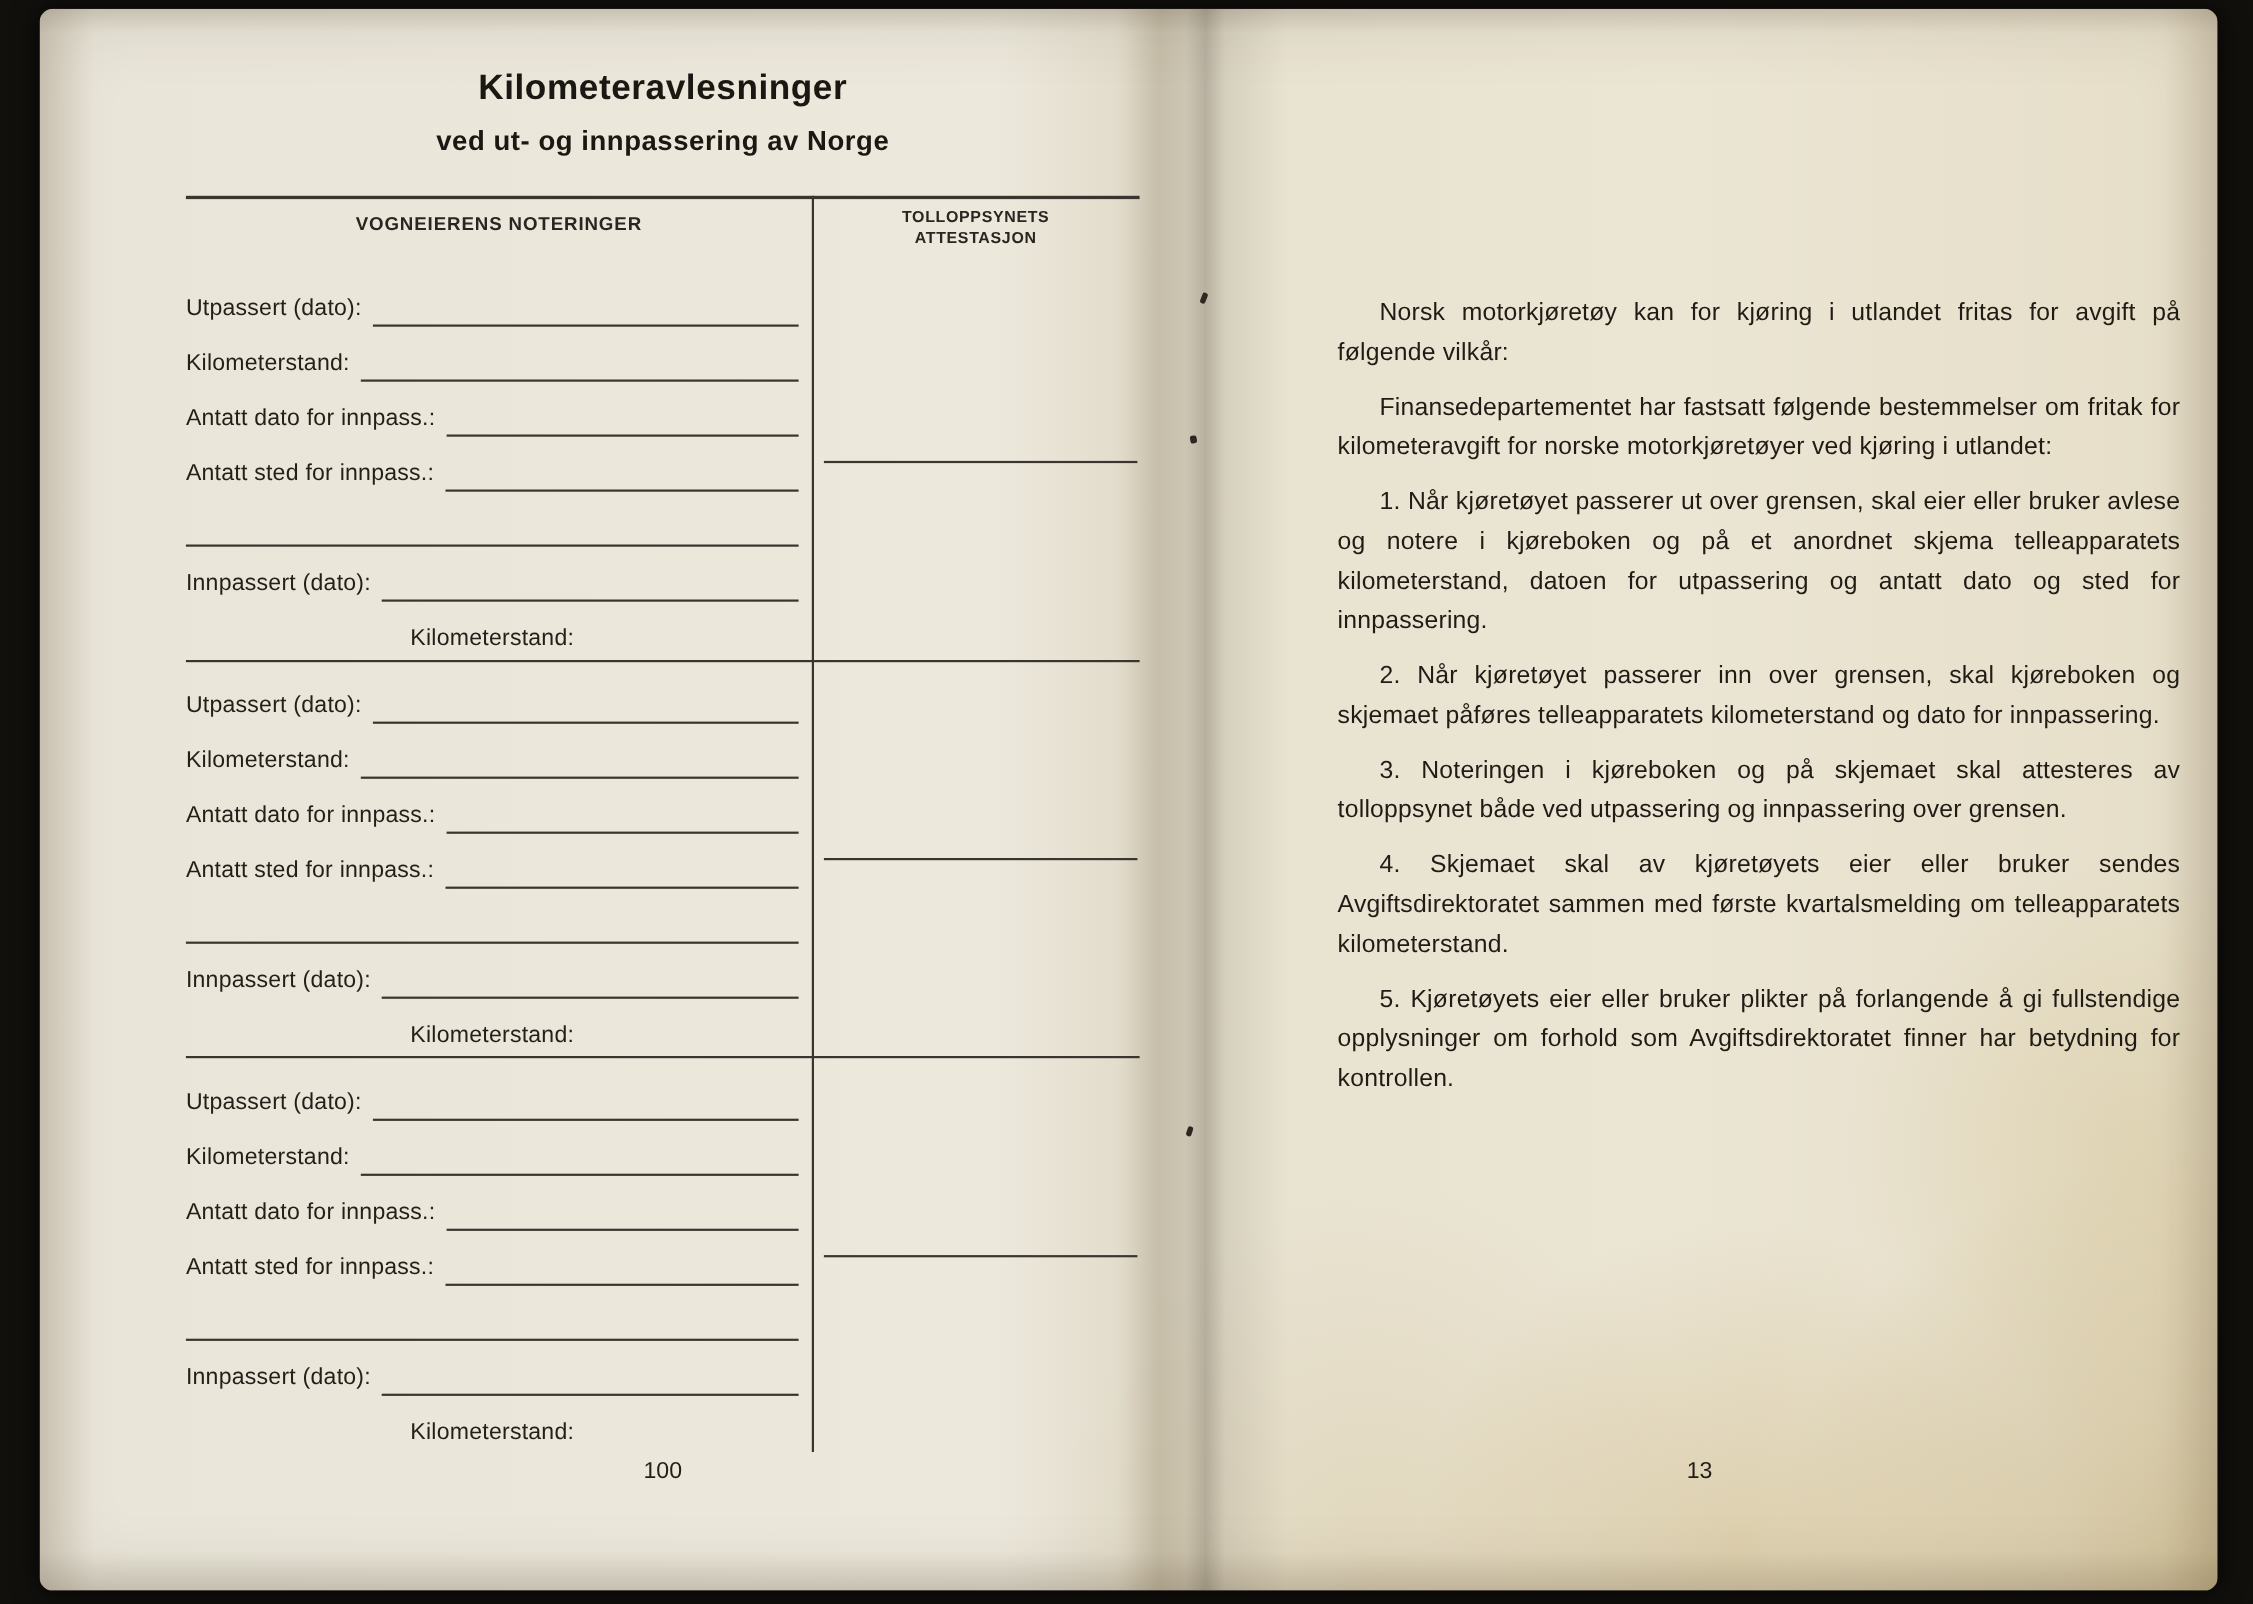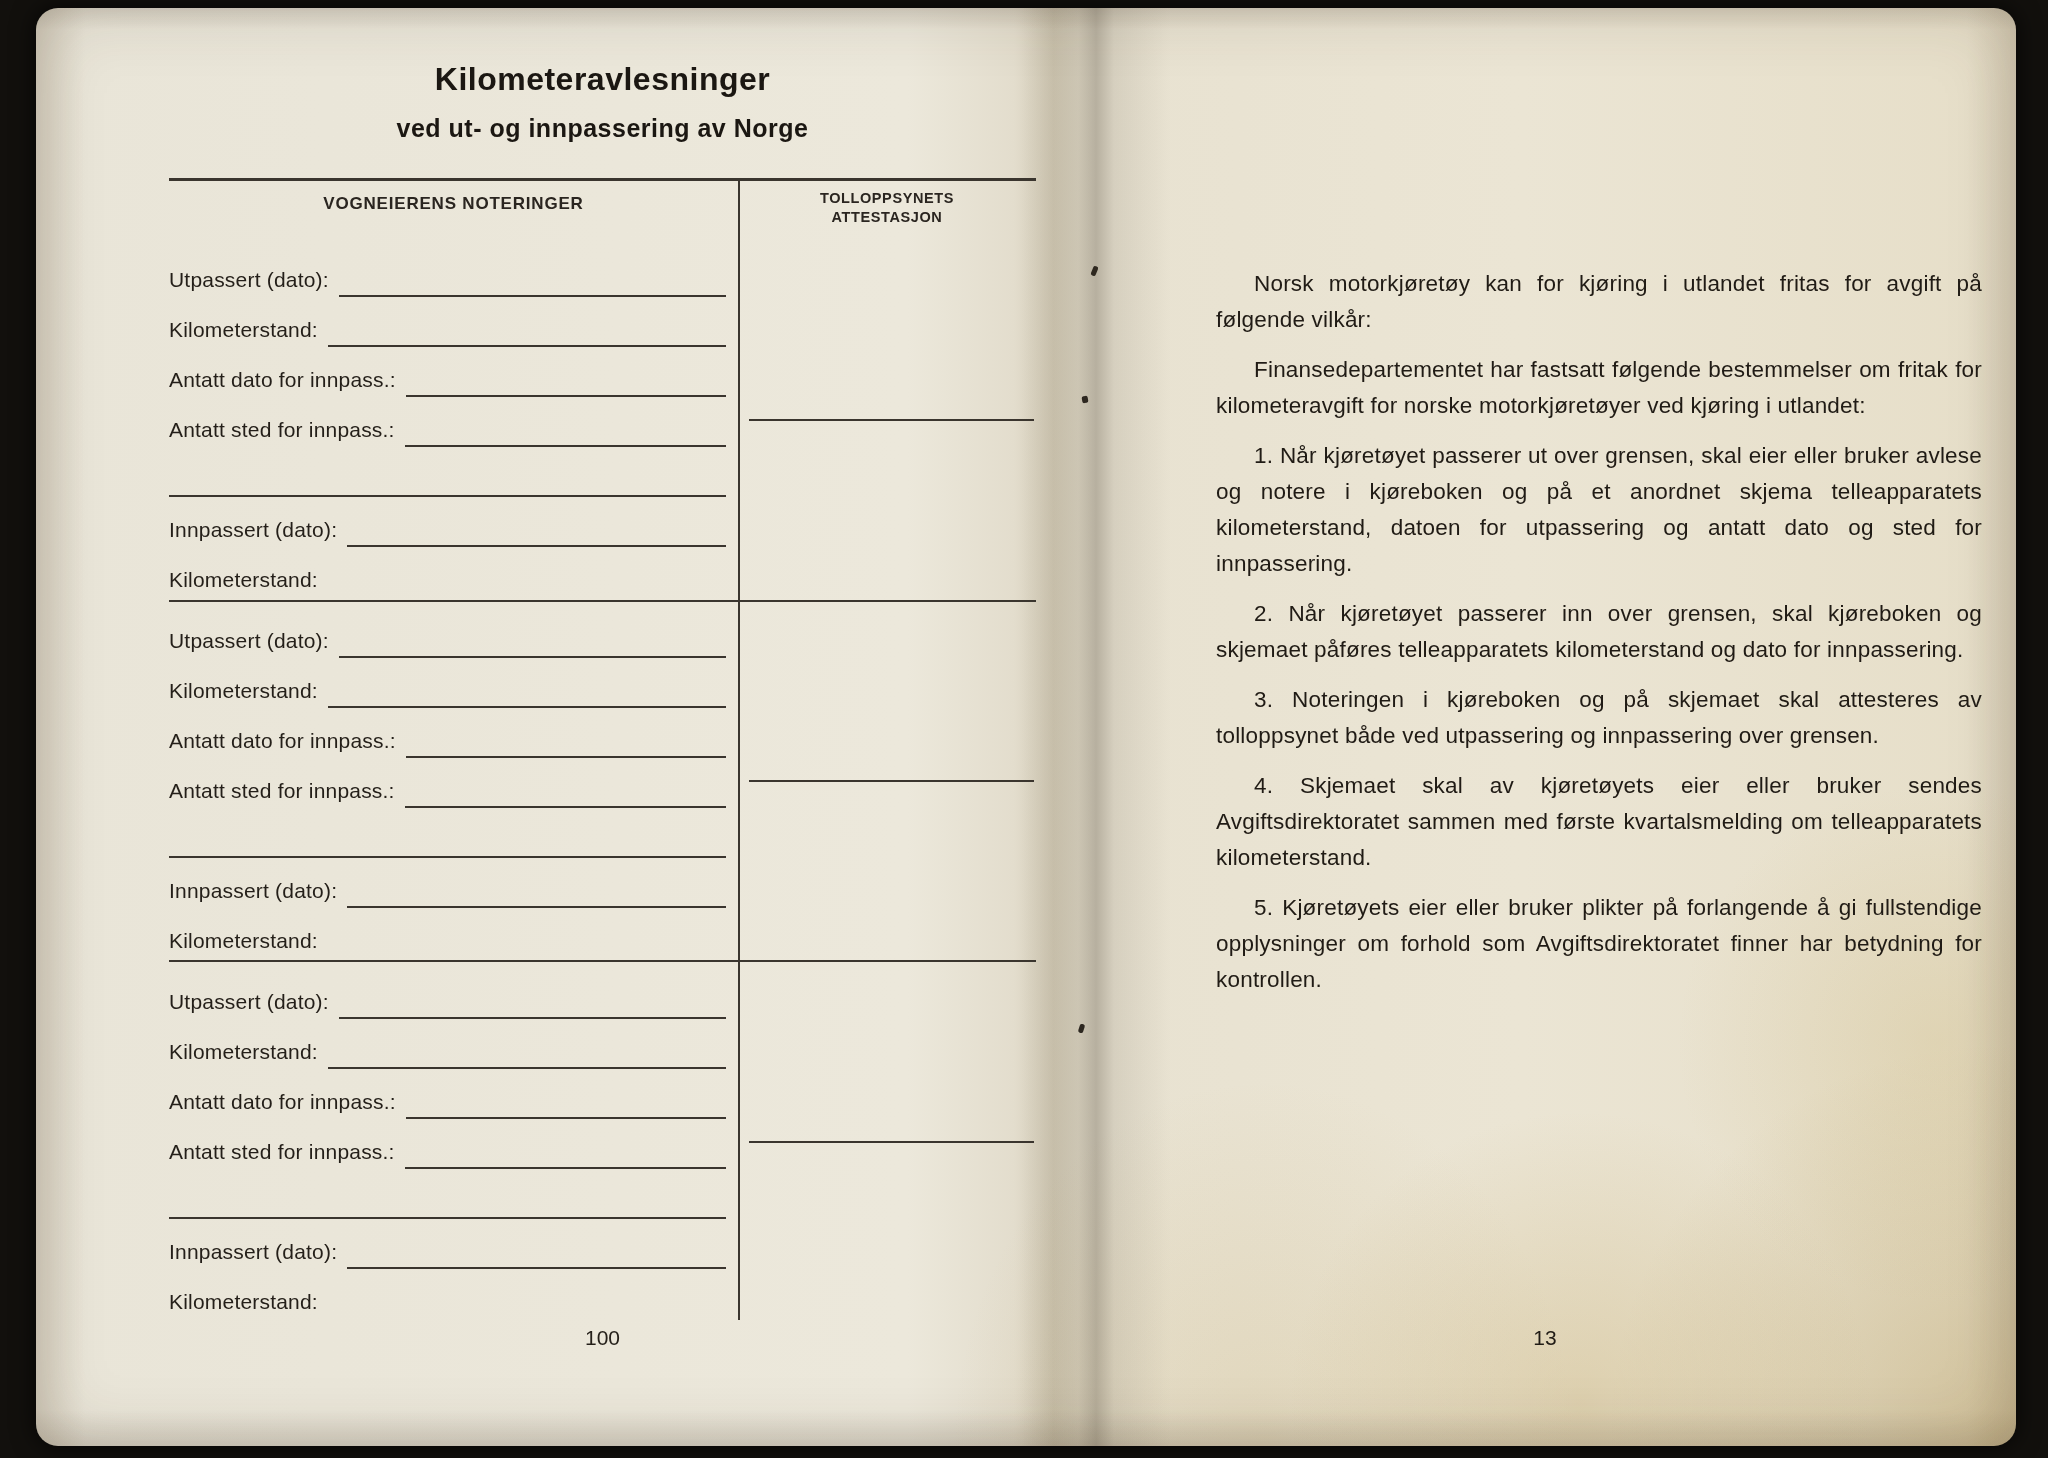--- a/index.html
+++ b/index.html
@@ -4,21 +4,21 @@
 <style>
   html,body{margin:0;padding:0;}
   body{
     width:2048px;height:1458px;position:relative;overflow:hidden;
     background:#12100d;
     font-family:"Liberation Sans", sans-serif;
   }
   
   .paper{
     position:absolute;left:36px;top:8px;width:1980px;height:1438px;
-    border-radius:22px;
+    border-radius:12px;
     background:
       radial-gradient(circle at 78% 97%, rgba(190,160,90,0.30), transparent 14%),
       radial-gradient(circle at 96% 72%, rgba(195,170,100,0.22), transparent 12%),
       radial-gradient(ellipse at 62% 100%, rgba(185,155,85,0.18), transparent 18%),
       radial-gradient(circle at 99% 99%, rgba(170,140,70,0.35), transparent 16%),
       linear-gradient(90deg, rgba(120,100,70,0.18) 0%, rgba(120,100,70,0) 2.5%),
       linear-gradient(90deg, rgba(120,100,70,0) 97.5%, rgba(120,100,70,0.16) 100%),
       linear-gradient(180deg, rgba(90,75,55,0.14) 0%, rgba(90,75,55,0) 1.5%),
       linear-gradient(0deg, rgba(90,75,55,0.16) 0%, rgba(90,75,55,0) 2.5%),
       linear-gradient(90deg, #e9e5d8 0%, #ece8db 44%, #e3ddcd 49.4%, #cfc7b2 51.4%, #e8e2d1 53.5%, #ebe5d4 75%, #e6dec8 100%);
@@ -56,21 +56,21 @@
   .attest{position:absolute;left:580px;right:2px;height:2px;background:#3a352e;}
   .attest.a1{top:241px;}
   .attest.a2{top:602px;}
   .attest.a3{top:963px;}
 
   .blocks{position:absolute;top:0;left:0;width:557px;height:1180px;}
   .fblock{position:absolute;left:0;width:557px;height:350px;}
   .fblock:nth-child(1){top:69px;}
   .fblock:nth-child(2){top:430px;}
   .fblock:nth-child(3){top:791px;}
-  .frow{height:50px;display:flex;align-items:flex-end;}
+  .frow{height:50px;display:flex;align-items:flex-end;justify-content:center;}
   .flabel{
     font-size:21px;font-weight:500;color:#241f19;white-space:nowrap;
     padding-bottom:5px;letter-spacing:0.2px;
   }
   .fline{flex:1;border-bottom:2px solid #3a352e;margin-left:10px;height:0;}
   .fline.full{margin-left:0;}
 
   .pgnum{position:absolute;top:1318px;text-align:center;font-size:21px;color:#241f19;}
   .pgnum.left{left:133px;width:867px;}
   .pgnum.right{left:1128px;width:762px;color:#201b15;}

